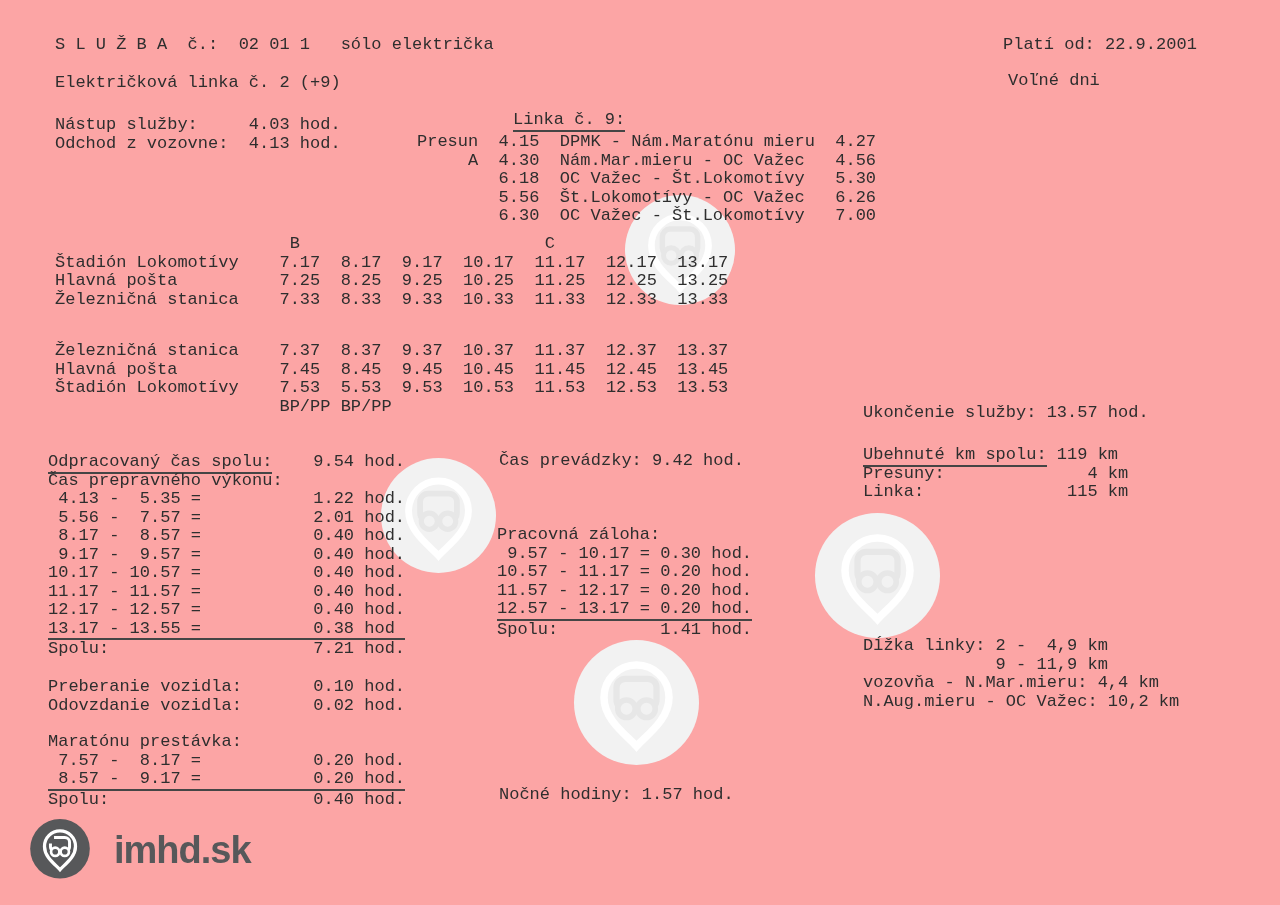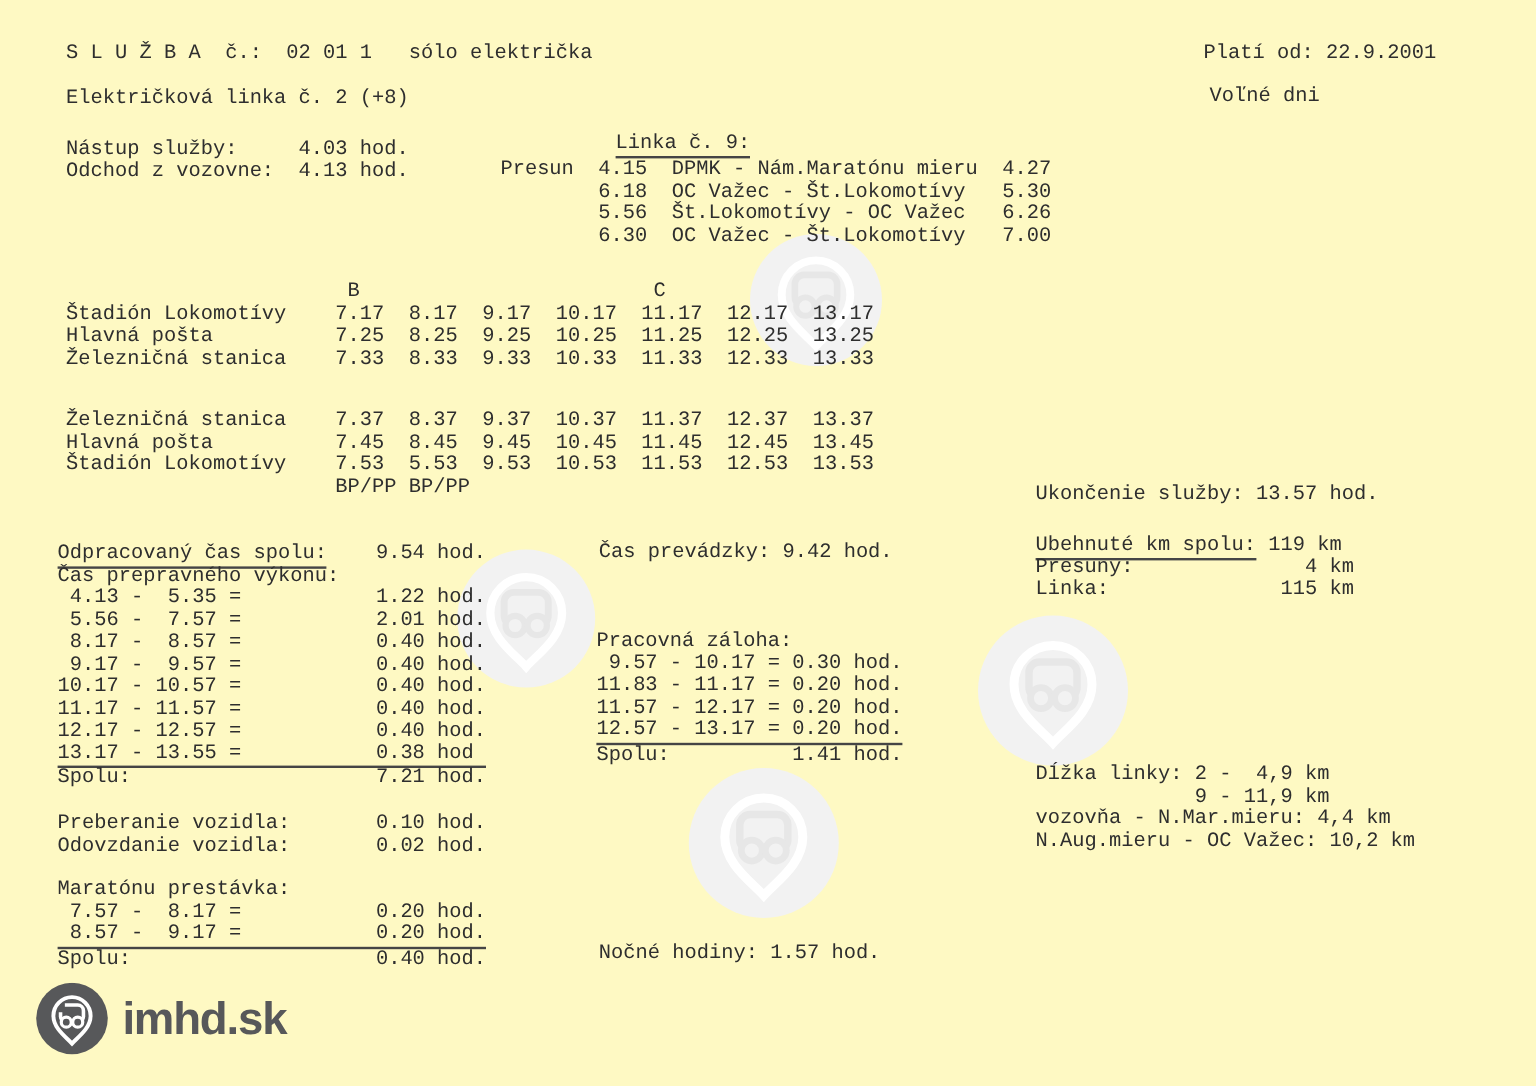--- a/index.html
+++ b/index.html
@@ -1,34 +1,34 @@
 <!DOCTYPE html>
 <html style="--c-text: #2e2e2e; --c-rule: #454545; --c-logo_gray: #57585a; --c-watermark_gray: #f2f2f2;"><head>
 <meta charset="utf-8">
 <style>
   html,body{margin:0;padding:0;}
   .page{
     position:relative;
     width:1280px;height:905px;
-    background:#fef9c3;
+    background:#fca5a5;
     overflow:hidden;
     font-family:"Liberation Mono","DejaVu Sans Mono",monospace;
     color:var(--c-text,#2e2e2e);
   }
   .blk{
     position:absolute;
     white-space:pre;
     font-size:17px;
     line-height:18.5px;
     z-index:2;
   }
   .ul{border-bottom:2px solid var(--c-rule,#454545);padding-bottom:1px;margin-top:12px;}
   .rule-above{border-top:2px solid var(--c-rule,#454545);text-align:center;}
   .wm-layer{position:absolute;left:0;top:0;z-index:1;}
-  .logo{position:absolute;left:30px;top:819px;z-index:3;display:flex;align-items:center;gap:12px;}
+  .logo{position:absolute;left:30px;top:819px;z-index:3;display:flex;align-items:center;gap:24px;}
   .logo-text{
     font-family:"Liberation Sans","DejaVu Sans",sans-serif;
     font-weight:700;font-size:38px;letter-spacing:-1px;
     color:var(--c-logo_gray,#57585a);
   }
 </style>
 </head>
 <body>
 
 <div class="page">
@@ -43,38 +43,38 @@
         <circle cx="58" cy="55" r="7" fill="#f2f2f2" stroke="#e7e7e7" stroke-width="4.5"></circle>
       </g>
     </defs>
     <use href="#wm-symbol" transform="translate(625,195) scale(1.1)"></use>
     <use href="#wm-symbol" transform="translate(381,458) scale(1.15)"></use>
     <use href="#wm-symbol" transform="translate(815,513) scale(1.25)"></use>
     <use href="#wm-symbol" transform="translate(574,640) scale(1.25)"></use>
   </svg>
 
   <div class="blk" style="left:55px;top:36px">S L U Ž B A  č.:  02 01 1   sólo električka</div>
-  <div class="blk" style="left:55px;top:74px">Električková linka č. 2 (+8)</div>
+  <div class="blk" style="left:55px;top:74px">Električková linka č. 2 (+9)</div>
   <div class="blk" style="left:1003px;top:36px">Platí od: 22.9.2001</div>
   <div class="blk" style="left:1008px;top:72px">Voľné dni</div>
 
   <div class="blk" style="left:55px;top:116px"><div>Nástup služby:     4.03 hod.</div><div>Odchod z vozovne:  4.13 hod.</div></div>
 
   <div class="blk" style="left:513px;top:111px"><span class="ul">Linka č. 9:</span></div>
-  <div class="blk" style="left:417px;top:133px"><div>Presun  4.15  DPMK - Nám.Maratónu mieru  4.27</div><div>        6.18  OC Važec - Št.Lokomotívy   5.30</div><div>        5.56  Št.Lokomotívy - OC Važec   6.26</div><div>        6.30  OC Važec - Št.Lokomotívy   7.00</div></div>
+  <div class="blk" style="left:417px;top:133px"><div>Presun  4.15  DPMK - Nám.Maratónu mieru  4.27</div><div>     A  4.30  Nám.Mar.mieru - OC Važec   4.56</div><div>        6.18  OC Važec - Št.Lokomotívy   5.30</div><div>        5.56  Št.Lokomotívy - OC Važec   6.26</div><div>        6.30  OC Važec - Št.Lokomotívy   7.00</div></div>
 
   <div class="blk" style="left:55px;top:235px"><div>                       B                        C</div><div>Štadión Lokomotívy    7.17  8.17  9.17  10.17  11.17  12.17  13.17</div><div>Hlavná pošta          7.25  8.25  9.25  10.25  11.25  12.25  13.25</div><div>Železničná stanica    7.33  8.33  9.33  10.33  11.33  12.33  13.33</div></div>
   <div class="blk" style="left:55px;top:342px"><div>Železničná stanica    7.37  8.37  9.37  10.37  11.37  12.37  13.37</div><div>Hlavná pošta          7.45  8.45  9.45  10.45  11.45  12.45  13.45</div><div>Štadión Lokomotívy    7.53  5.53  9.53  10.53  11.53  12.53  13.53</div><div>                      BP/PP BP/PP</div></div>
 
   <div class="blk" style="left:863px;top:404px">Ukončenie služby: 13.57 hod.</div>
 
   <div class="blk" style="left:48px;top:453px"><div><span class="ul">Odpracovaný čas spolu:</span><span>    9.54 hod.</span></div><div>Čas prepravného výkonu:</div><div> 4.13 -  5.35 =           1.22 hod.</div><div> 5.56 -  7.57 =           2.01 hod.</div><div> 8.17 -  8.57 =           0.40 hod.</div><div> 9.17 -  9.57 =           0.40 hod.</div><div>10.17 - 10.57 =           0.40 hod.</div><div>11.17 - 11.57 =           0.40 hod.</div><div>12.17 - 12.57 =           0.40 hod.</div><div>13.17 - 13.55 =           0.38 hod</div><div class="rule-above"><span>Spolu:                    7.21 hod.</span></div></div>
 
   <div class="blk" style="left:499px;top:452px">Čas prevádzky: 9.42 hod.</div>
-  <div class="blk" style="left:497px;top:526px"><div>Pracovná záloha:</div><div> 9.57 - 10.17 = 0.30 hod.</div><div>11.83 - 11.17 = 0.20 hod.</div><div>11.57 - 12.17 = 0.20 hod.</div><div>12.57 - 13.17 = 0.20 hod.</div><div class="rule-above"><span>Spolu:          1.41 hod.</span></div></div>
+  <div class="blk" style="left:497px;top:526px"><div>Pracovná záloha:</div><div> 9.57 - 10.17 = 0.30 hod.</div><div>10.57 - 11.17 = 0.20 hod.</div><div>11.57 - 12.17 = 0.20 hod.</div><div>12.57 - 13.17 = 0.20 hod.</div><div class="rule-above"><span>Spolu:          1.41 hod.</span></div></div>
   <div class="blk" style="left:499px;top:786px">Nočné hodiny: 1.57 hod.</div>
 
   <div class="blk" style="left:863px;top:446px"><div><span class="ul">Ubehnuté km spolu:</span><span> 119 km</span></div><div>Presuny:              4 km</div><div>Linka:              115 km</div></div>
   <div class="blk" style="left:863px;top:637px"><div>Dĺžka linky: 2 -  4,9 km</div><div>             9 - 11,9 km</div><div>vozovňa - N.Mar.mieru: 4,4 km</div><div>N.Aug.mieru - OC Važec: 10,2 km</div></div>
 
   <div class="blk" style="left:48px;top:678px"><div>Preberanie vozidla:       0.10 hod.</div><div>Odovzdanie vozidla:       0.02 hod.</div></div>
   <div class="blk" style="left:48px;top:733px"><div>Maratónu prestávka:</div><div> 7.57 -  8.17 =           0.20 hod.</div><div> 8.57 -  9.17 =           0.20 hod.</div><div class="rule-above"><span>Spolu:                    0.40 hod.</span></div></div>
 
   <div class="logo">
     <svg width="60" height="62" viewBox="0 0 100 104" aria-hidden="true">

